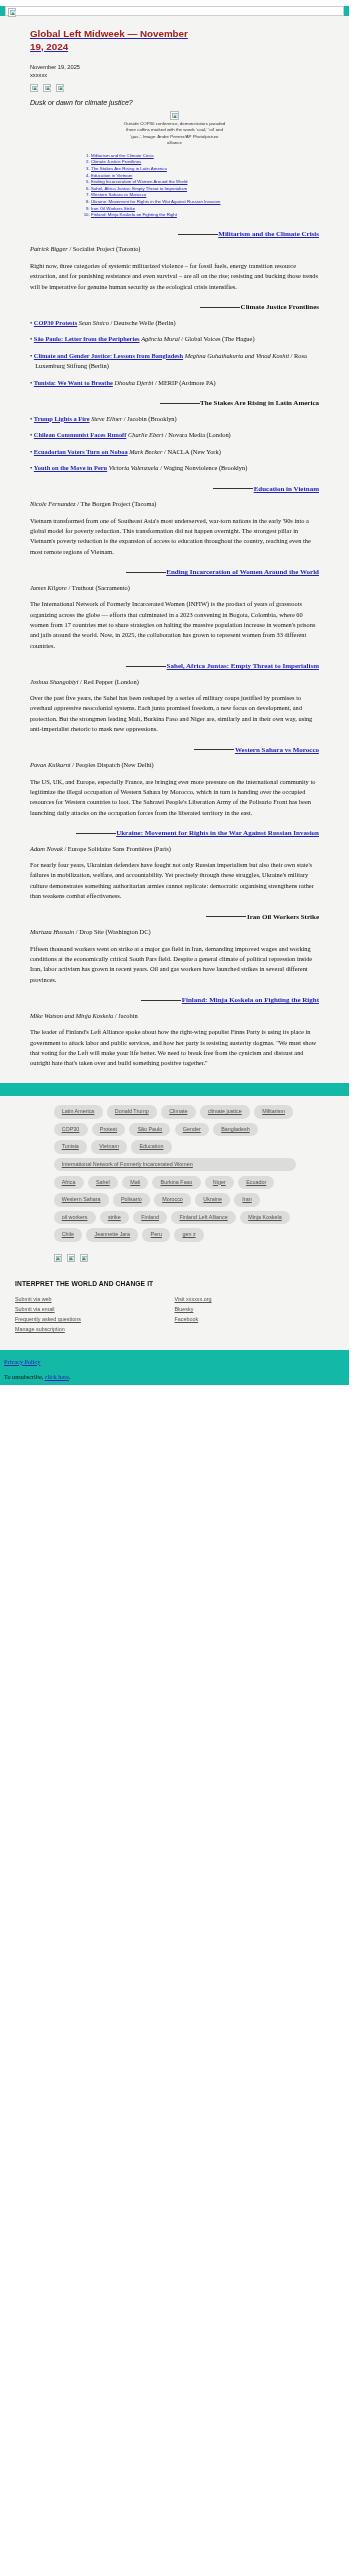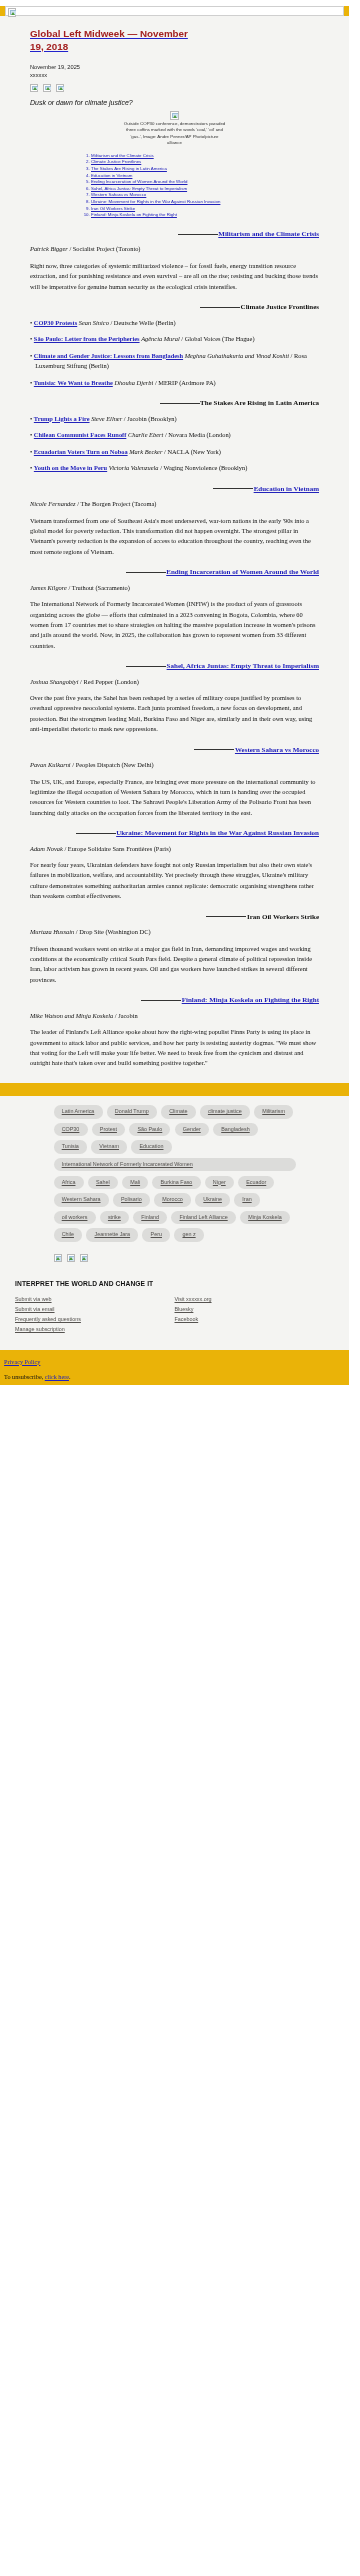--- a/index.html
+++ b/index.html
@@ -9,21 +9,21 @@
   }
   body {
     width: 361px;
     font-family: "Liberation Sans", sans-serif;
     font-size: 6.7px;
     color: #1a1a1a;
   }
   .page {
     width: 349px;
     position: relative;
-    background: #eab308;
+    background: #14b8a6;
   }
 
   
   .brokenimg {
     display: inline-block;
     width: 8.2px;
     height: 8.2px;
     border: 0.5px solid #b9b9b9;
     background: #fdfdfd;
     position: relative;
@@ -275,21 +275,21 @@
 <div class="page">
 
   <div class="preheader">
     <span class="brokenimg"></span>
   </div>
 
   <div class="masthead">
     <div class="inner">
       <h1 class="title">
         <span class="u">Global Left Midweek — November</span><br>
-        <span class="u">19, 2018</span>
+        <span class="u">19, 2024</span>
       </h1>
       <div class="dateline">
         <span>November 19, 2025</span><br>
         <span>xxxxxx</span>
       </div>
       <div class="social-row">
         <span class="brokenimg"></span>
         <span class="brokenimg"></span>
         <span class="brokenimg"></span>
       </div>

